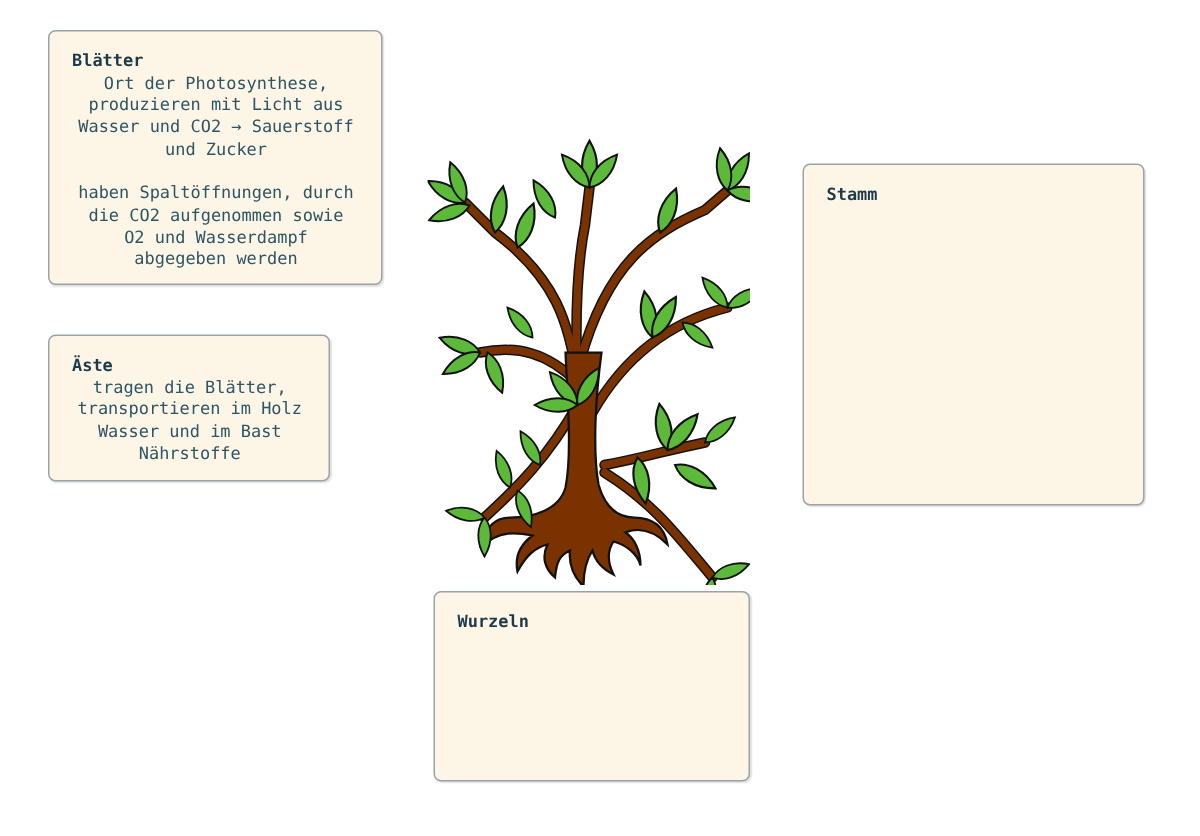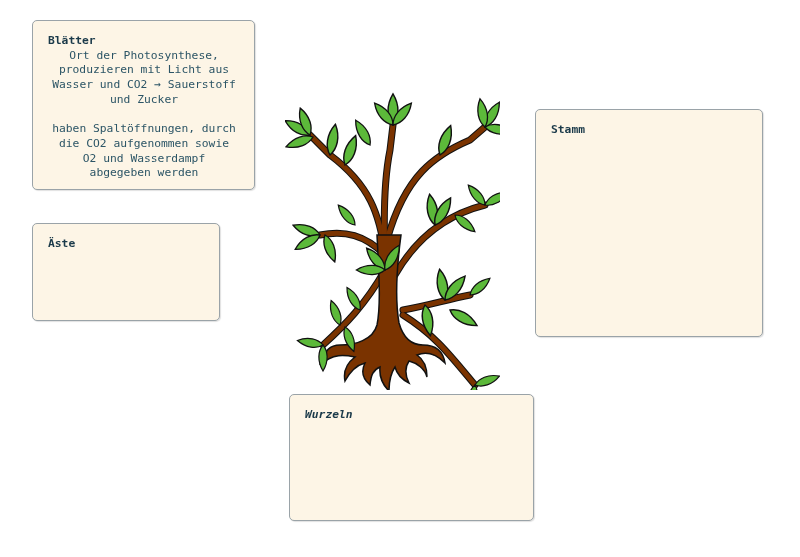--- a/index.html
+++ b/index.html
@@ -19,37 +19,40 @@
     color: #2c5566;
     font-size: 11.3px;
     line-height: 14.7px;
     white-space: pre-line;
   }
   .card .title { font-weight: bold; color: #1b3a4a; display: block; }
   .card .body { display: block; text-align: center; }
   #card-blaetter { left: 32px; top: 20px; width: 223px; height: 170px; }
   #card-aeste    { left: 32px; top: 223px; width: 188px; height: 98px; }
   #card-stamm    { left: 535px; top: 109px; width: 228px; height: 228px; }
-  #card-wurzeln  { left: 289px; top: 394px; width: 245px; height: 127px; font-style: italic; }
+  #card-wurzeln  { left: 289px; top: 394px; width: 211px; height: 127px; }
   #tree { position: absolute; left: 285px; top: 55px; width: 215px; height: 335px; }
 </style>
 </head>
 <body>
 
 <div id="card-blaetter" class="card"><span class="title">Blätter</span><span class="body">Ort der Photosynthese,
 produzieren mit Licht aus
 Wasser und CO2 → Sauerstoff
 und Zucker
 
 haben Spaltöffnungen, durch
 die CO2 aufgenommen sowie
 O2 und Wasserdampf
 abgegeben werden</span></div>
 
-<div id="card-aeste" class="card"><span class="title">Äste</span></div>
+<div id="card-aeste" class="card"><span class="title">Äste</span><span class="body">tragen die Blätter,
+transportieren im Holz
+Wasser und im Bast
+Nährstoffe</span></div>
 
 <div id="card-stamm" class="card"><span class="title">Stamm</span></div>
 
 <div id="card-wurzeln" class="card"><span class="title">Wurzeln</span></div>
 
 <svg id="tree" viewBox="0 0 215 335" xmlns="http://www.w3.org/2000/svg">
   <defs>
     <path id="leaf" d="M0,0 C5,-6 6,-16 0,-26 C-6,-16 -5,-6 0,0 Z"></path>
   </defs>
 

